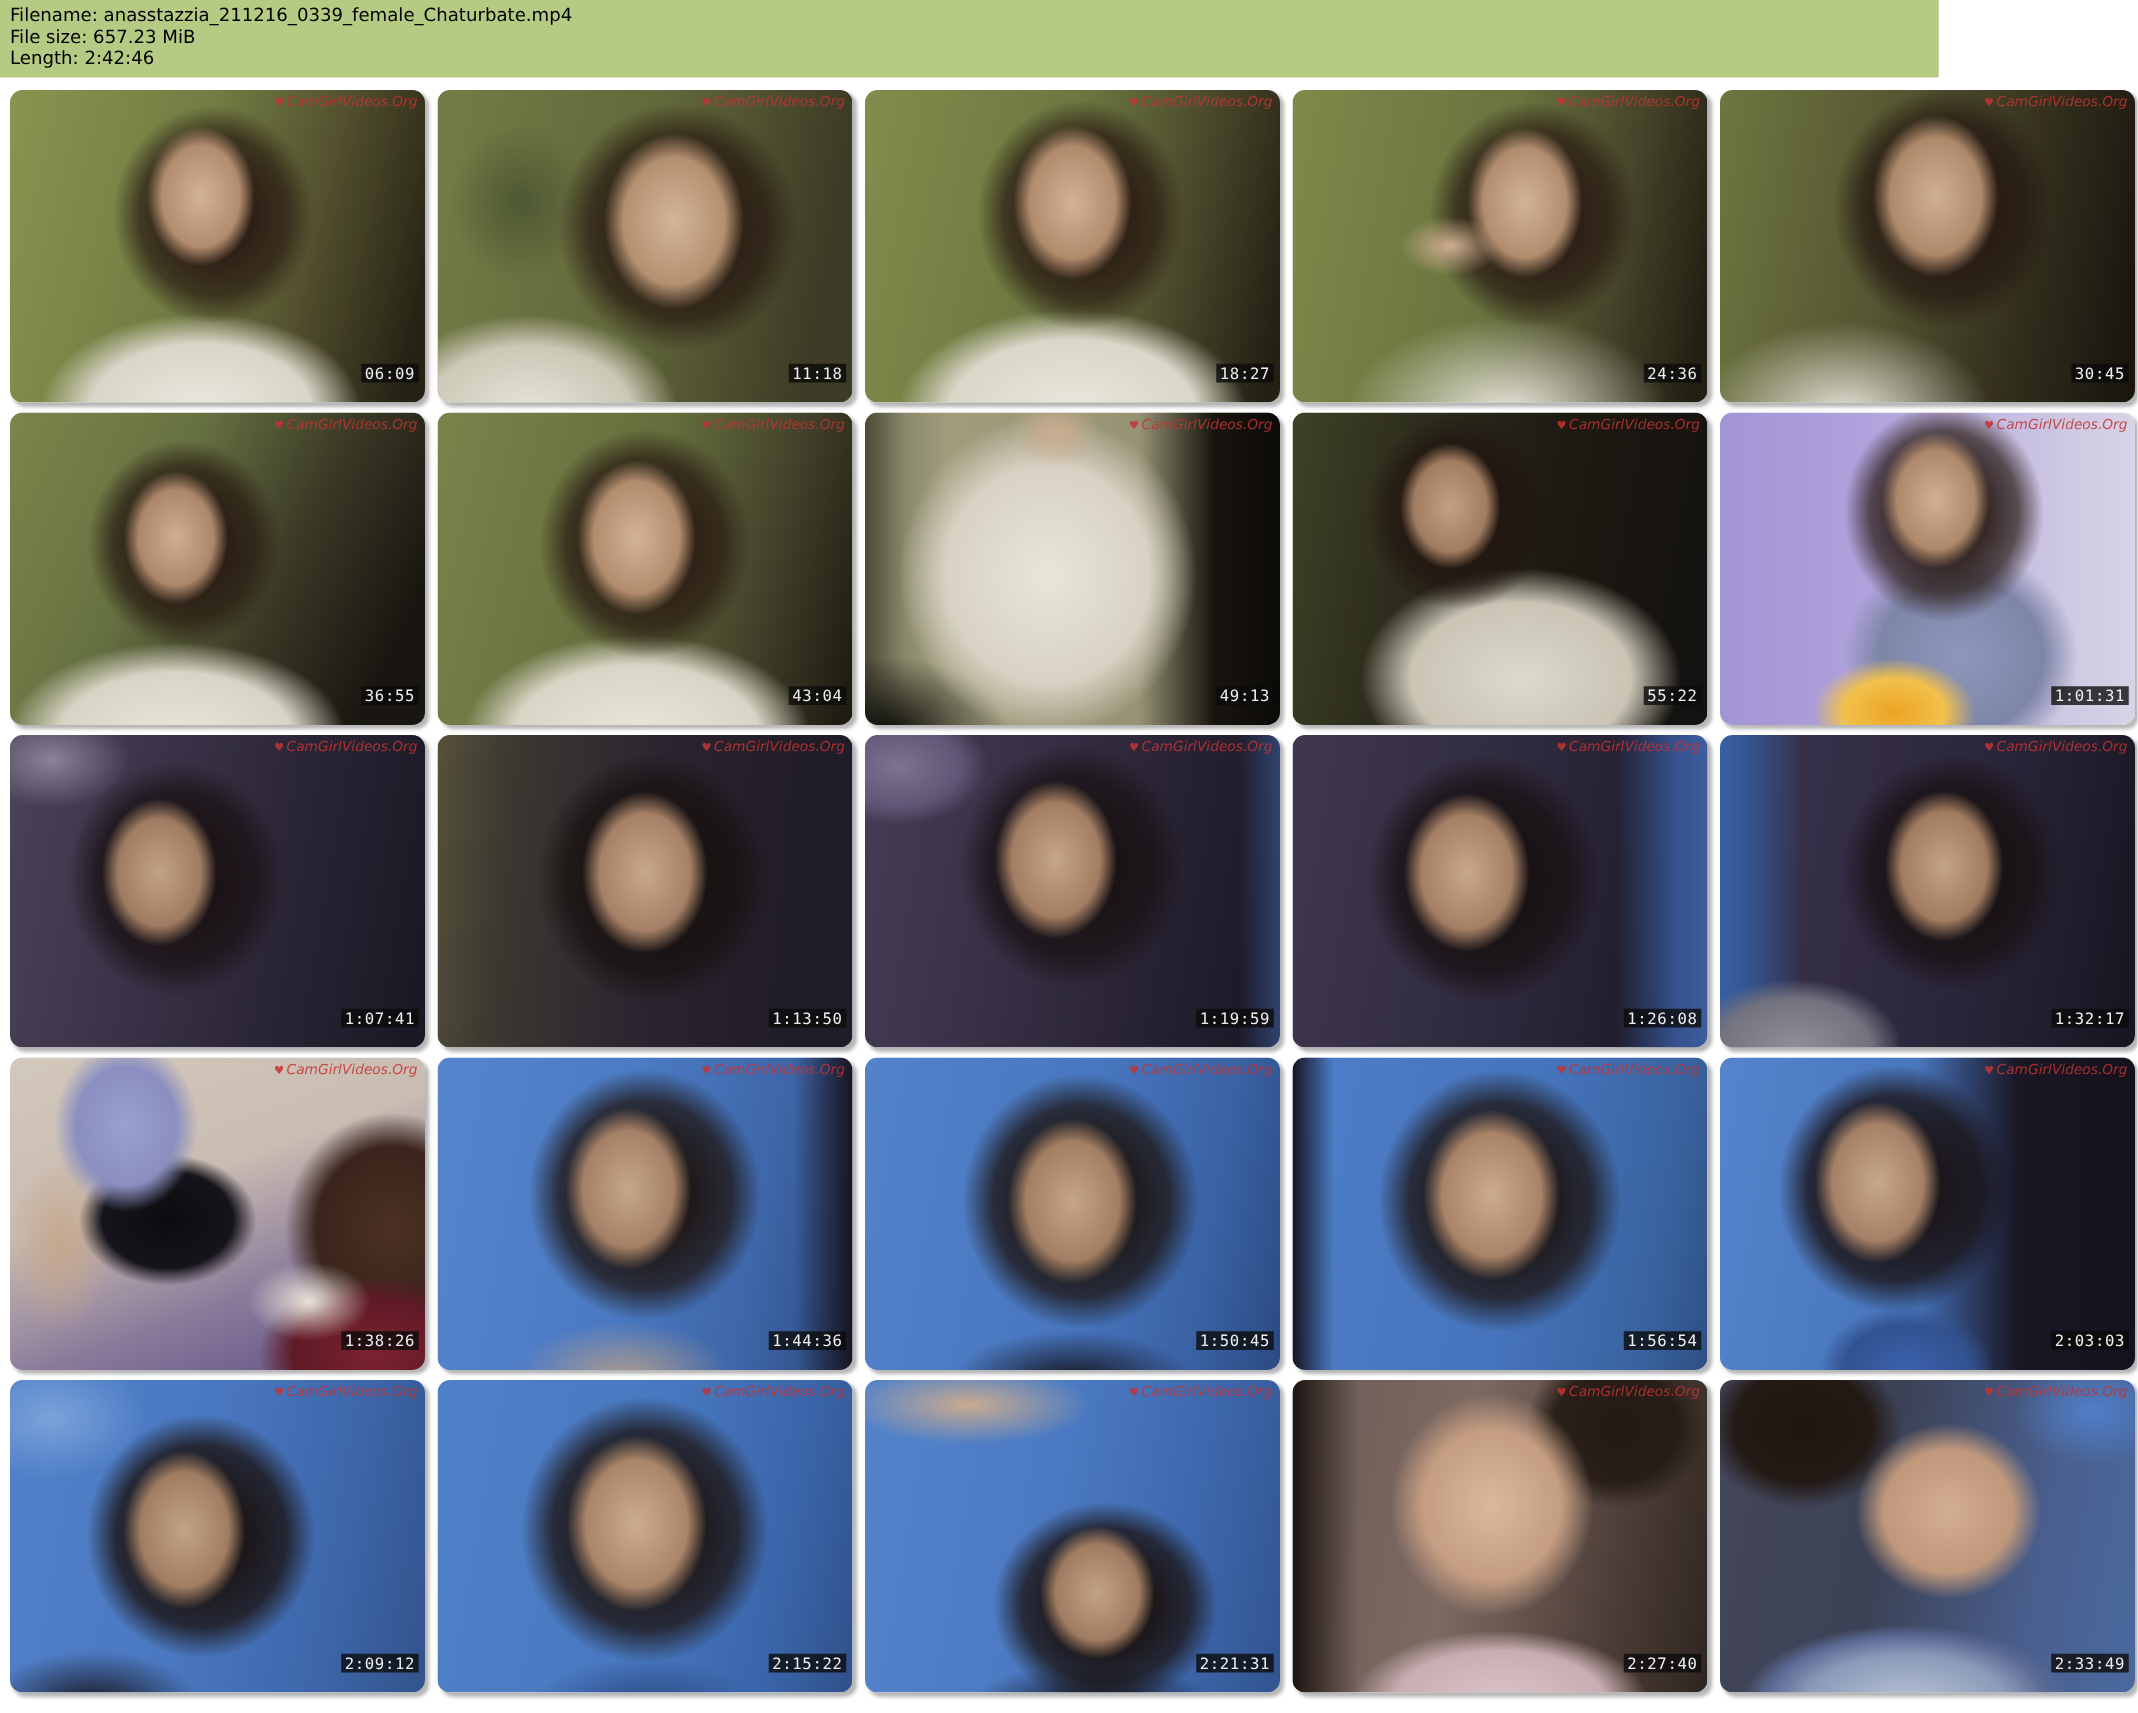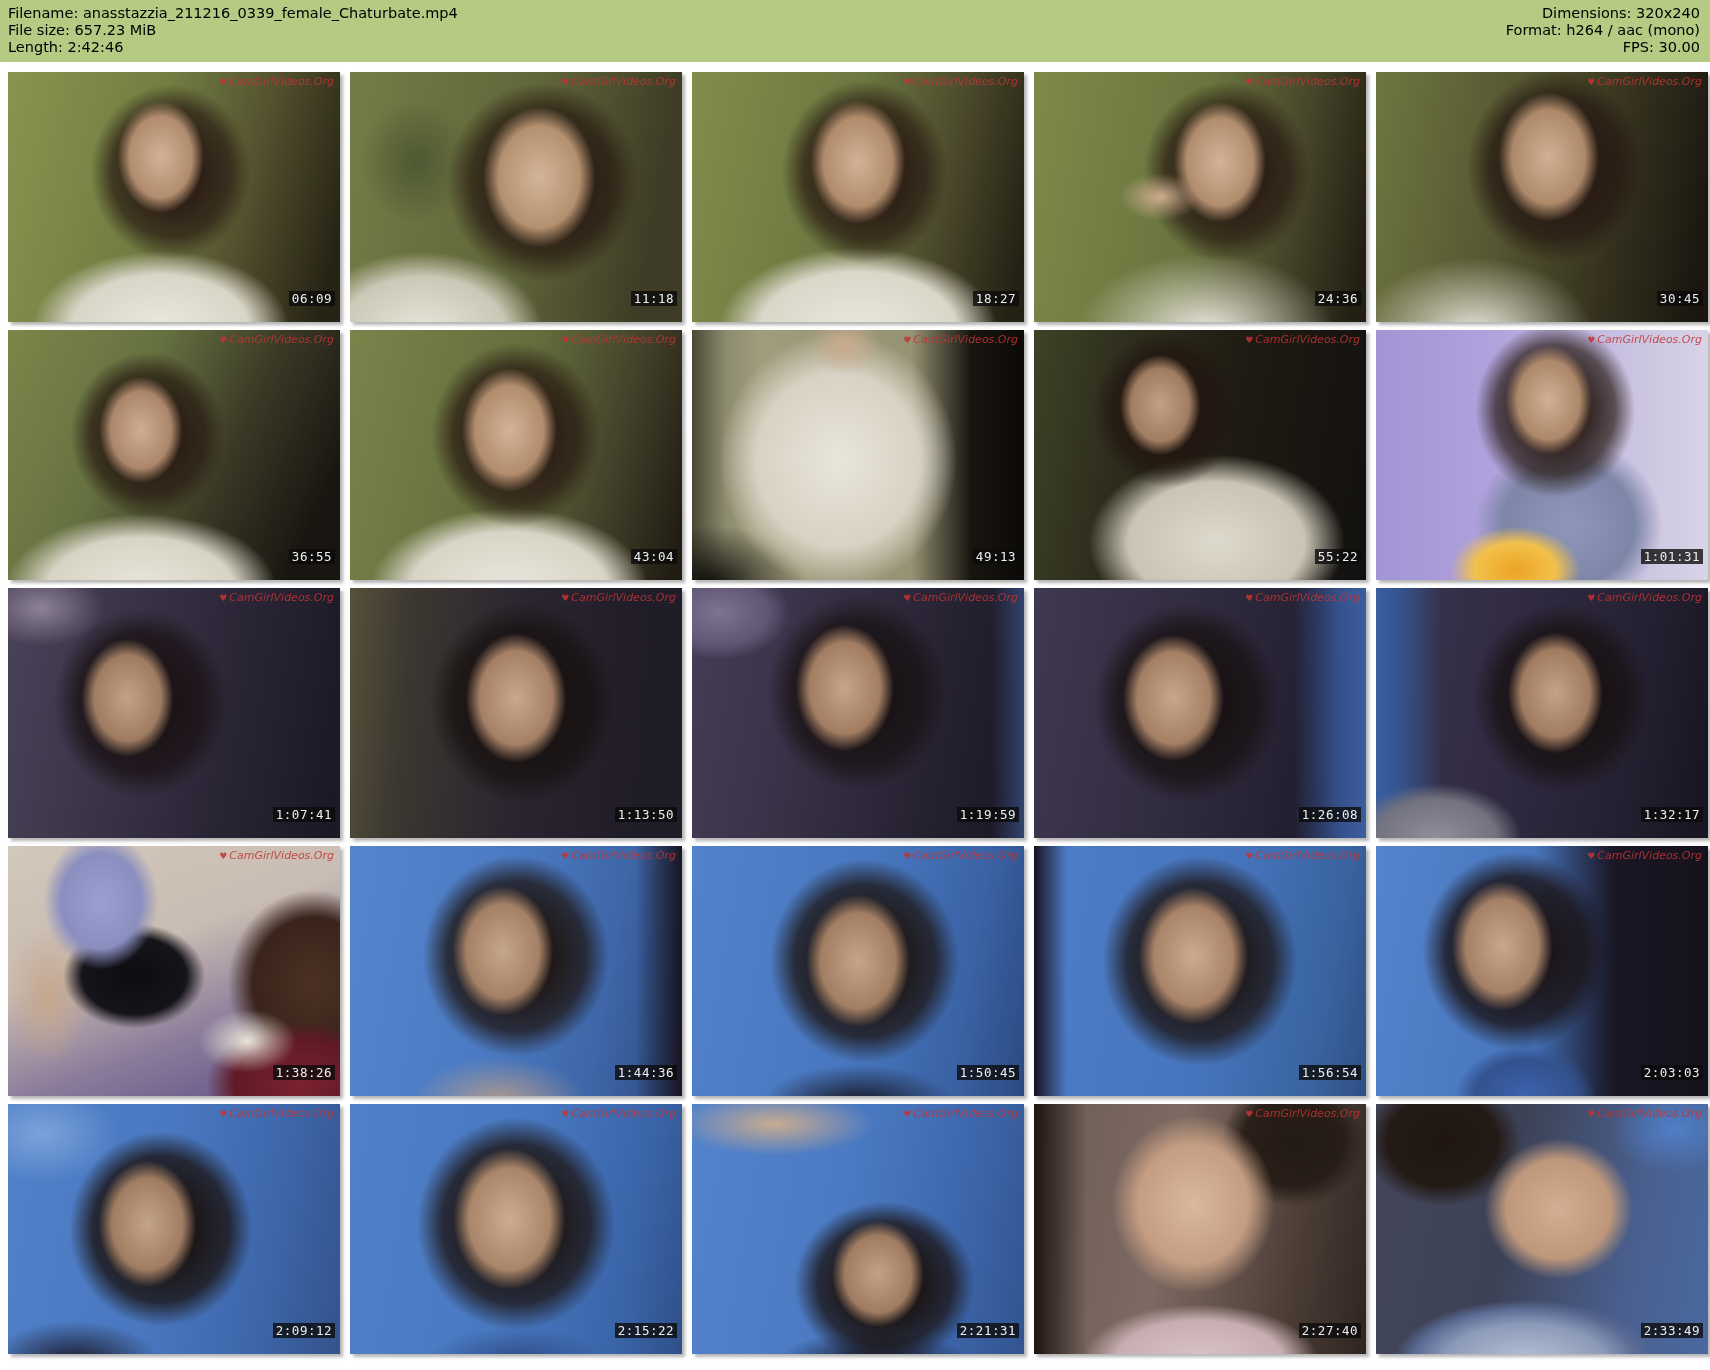--- a/index.html
+++ b/index.html
@@ -6,21 +6,21 @@
     margin: 0; padding: 0;
   }
   body {
     width: 1710px; height: 1370px;
     background: #ffffff;
     overflow: hidden;
     font-family: "DejaVu Sans", "Liberation Sans", sans-serif;
   }
   .header {
     box-sizing: border-box;
-    width: 1710px; height: 62px;
+    width: 1551px; height: 62px;
     background: #b5ca83;
     color: #000;
     display: flex;
     justify-content: space-between;
     padding: 5px 10px 5px 8px;
     font-size: 14.5px;
     line-height: 17px;
   }
   .hright { text-align: right; }
   .grid {
@@ -28,20 +28,21 @@
     display: grid;
     grid-template-columns: repeat(5, 332px);
     grid-auto-rows: 250px;
     gap: 8px 10px;
   }
   .thumb {
     position: relative;
     overflow: hidden;
     box-shadow: 3px 3px 3px rgba(110,110,110,0.5);
     background-color: #333;
+    border-radius: 10px;
   }
   .time {
     position: absolute;
     right: 5px; bottom: 16px;
     background: rgba(10,10,10,0.78);
     color: #efefef;
     font-family: "DejaVu Sans Mono", "Liberation Mono", monospace;
     font-size: 12.5px;
     line-height: 15px;
     padding: 0 3px;
@@ -63,25 +64,20 @@
   }
 </style>
 </head>
 <body>
 
 <div class="header">
   <div class="hleft">
     <div>Filename: anasstazzia_211216_0339_female_Chaturbate.mp4</div>
     <div>File size: 657.23 MiB</div>
     <div>Length: 2:42:46</div>
-  </div>
-  <div class="hright">
-    <div>Dimensions: 320x240</div>
-    <div>Format: h264 / aac (mono)</div>
-    <div>FPS: 30.00</div>
   </div>
 </div>
 
 <div class="grid">
     <div class="thumb" style="background: radial-gradient(60px 78px at 46% 34%, rgb(210, 178, 151) 0%, rgb(177, 140, 110) 52%, rgba(0, 0, 0, 0) 72%), radial-gradient(108px 118px at 49% 40%, rgba(43, 28, 20, 0.95) 30%, rgba(43, 28, 20, 0.7) 55%, rgba(0, 0, 0, 0) 74%), radial-gradient(160px 95px at 46% 102%, rgb(234, 231, 222) 0%, rgb(217, 213, 199) 55%, rgba(0, 0, 0, 0) 80%), linear-gradient(104deg, rgb(138, 148, 80) 0%, rgb(113, 125, 66) 42%, rgb(84, 82, 47) 68%, rgb(38, 34, 20) 95%);">
       <div class="wm" style="color: rgb(194, 52, 52);"><span class="wm-ic">♥</span><span>CamGirlVideos.Org</span></div>
       <div class="time">06:09</div>
     </div>
     <div class="thumb" style="background: radial-gradient(78px 98px at 57% 42%, rgb(212, 181, 154) 0%, rgb(179, 144, 111) 52%, rgba(0, 0, 0, 0) 72%), radial-gradient(128px 132px at 58% 44%, rgba(40, 26, 18, 0.95) 32%, rgba(40, 26, 18, 0.7) 56%, rgba(0, 0, 0, 0) 75%), radial-gradient(150px 100px at 22% 104%, rgb(232, 229, 218) 0%, rgba(215, 210, 196, 0.9) 55%, rgba(0, 0, 0, 0) 80%), radial-gradient(80px 90px at 20% 36%, rgb(78, 88, 50) 0%, rgba(0, 0, 0, 0) 70%), linear-gradient(100deg, rgb(116, 124, 70) 0%, rgb(97, 103, 58) 50%, rgb(62, 60, 38) 88%);">
       <div class="wm" style="color: rgb(194, 52, 52);"><span class="wm-ic">♥</span><span>CamGirlVideos.Org</span></div>

